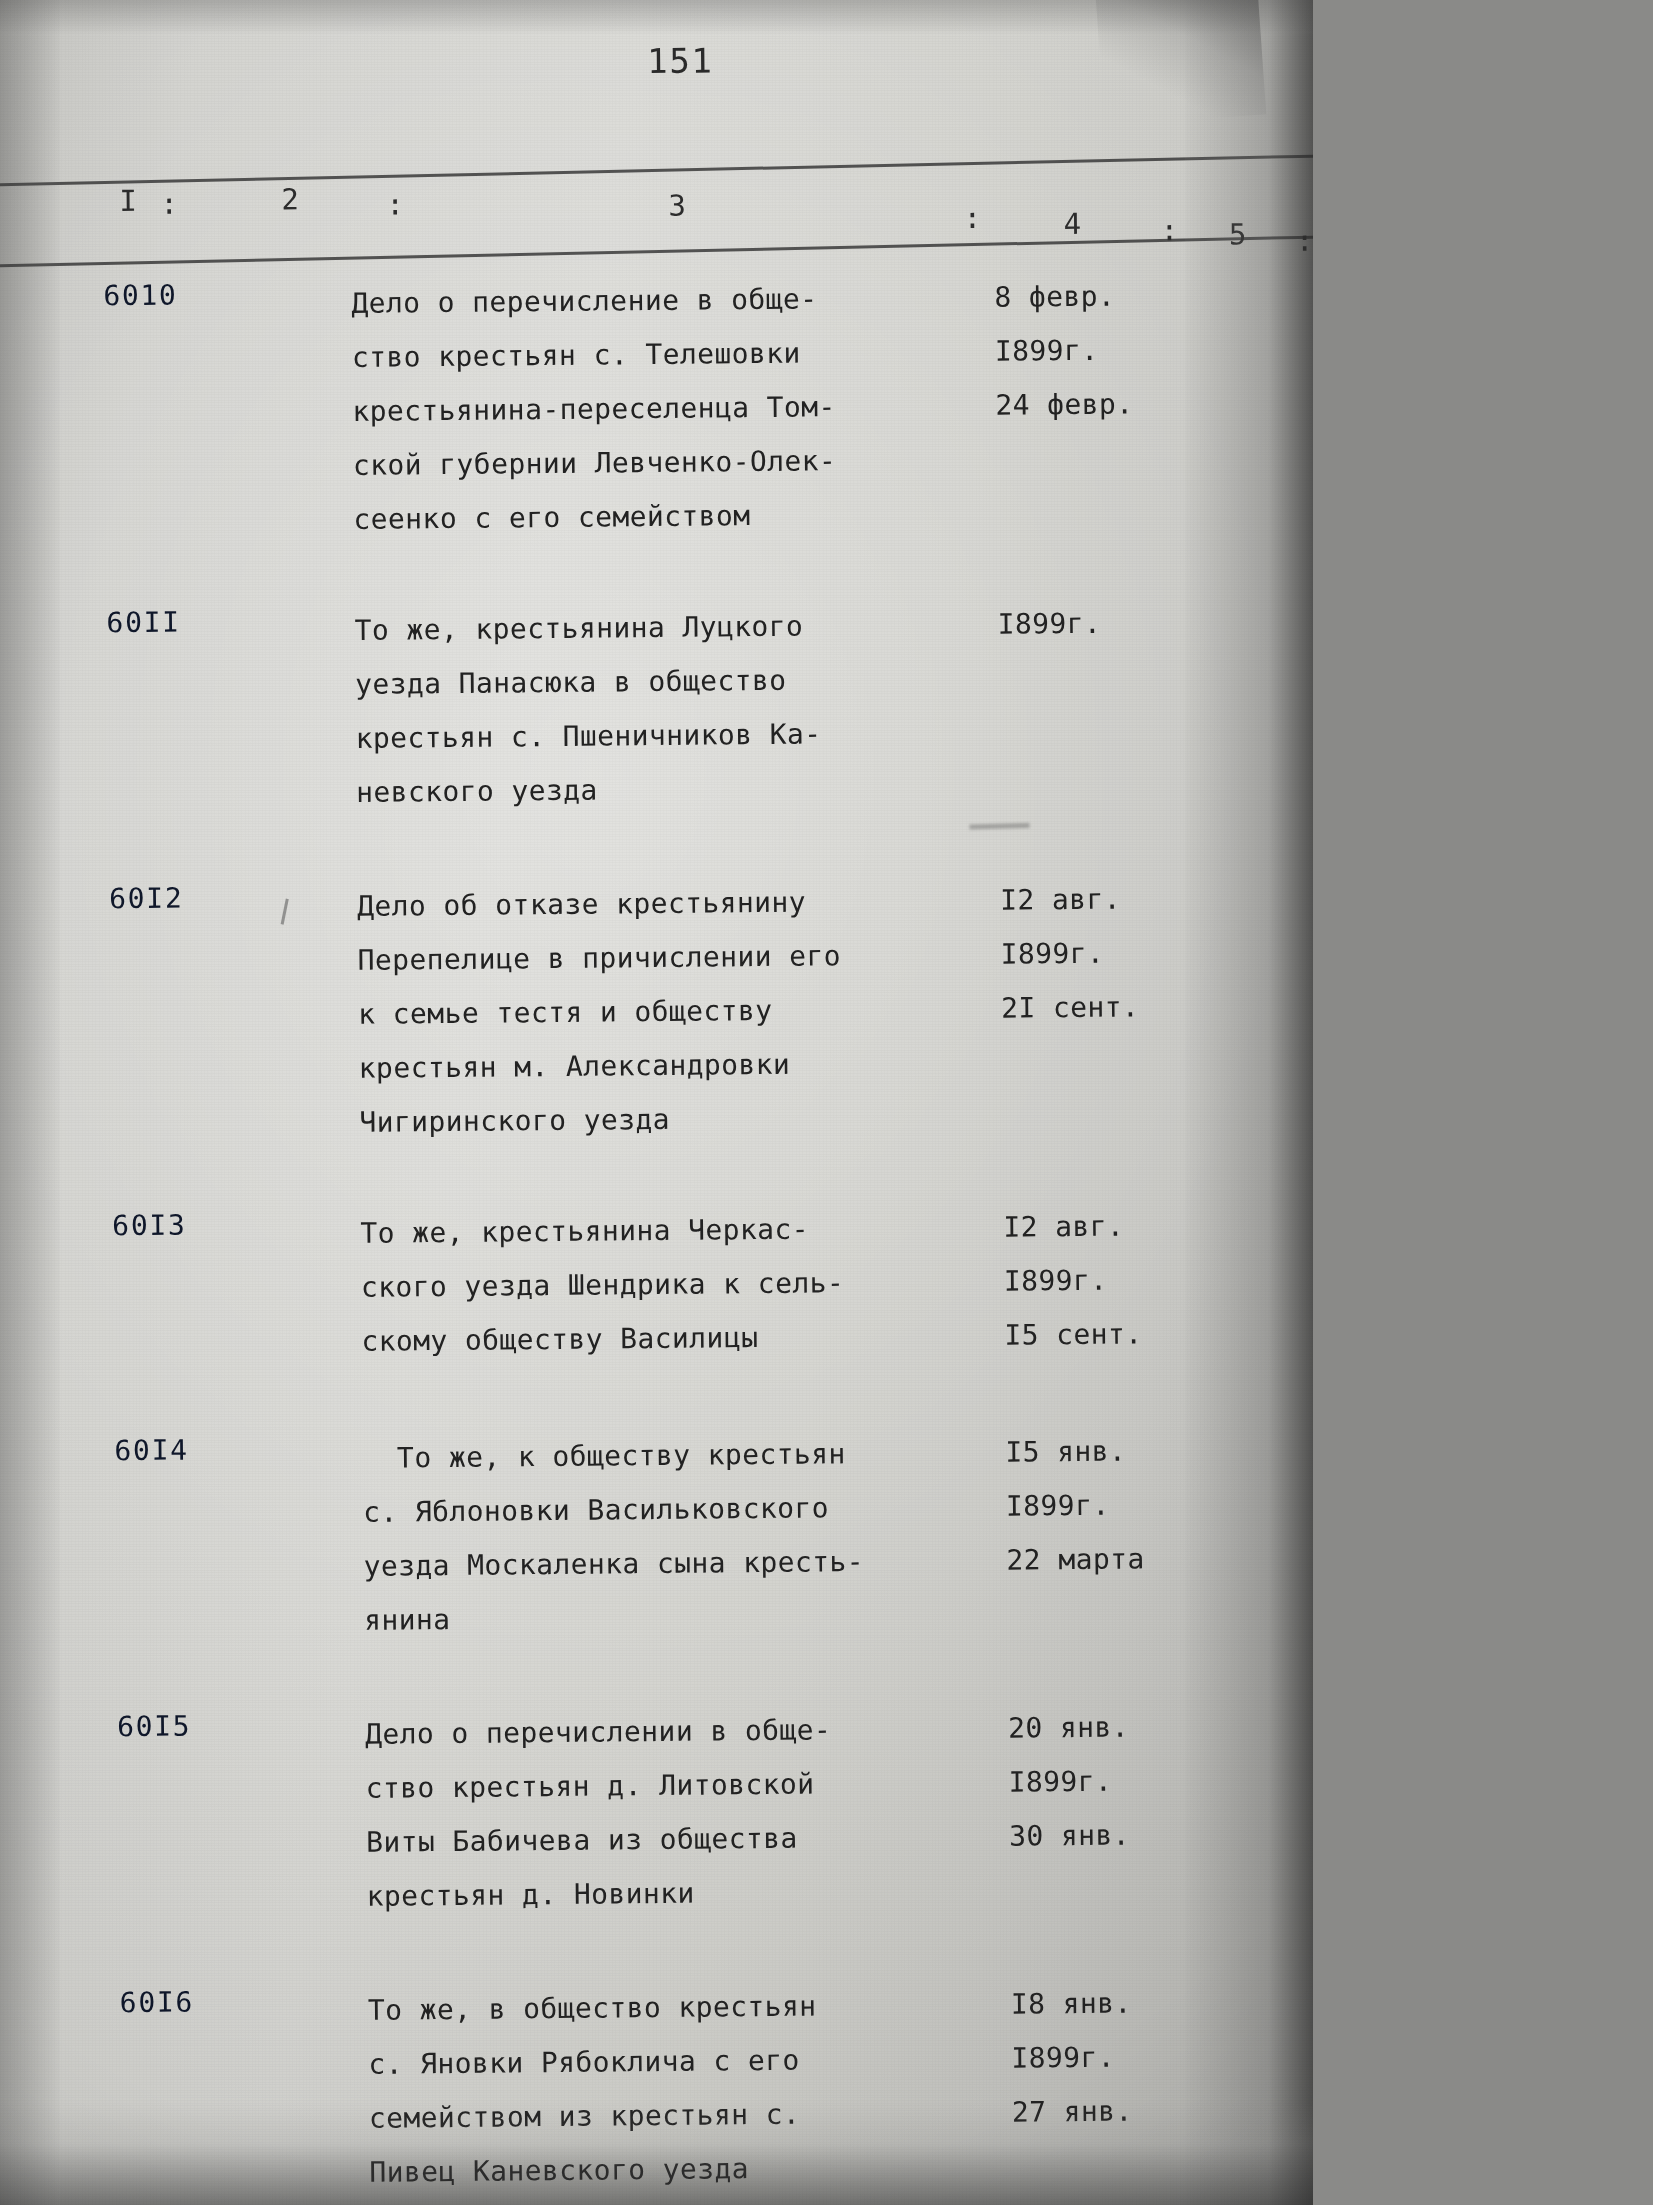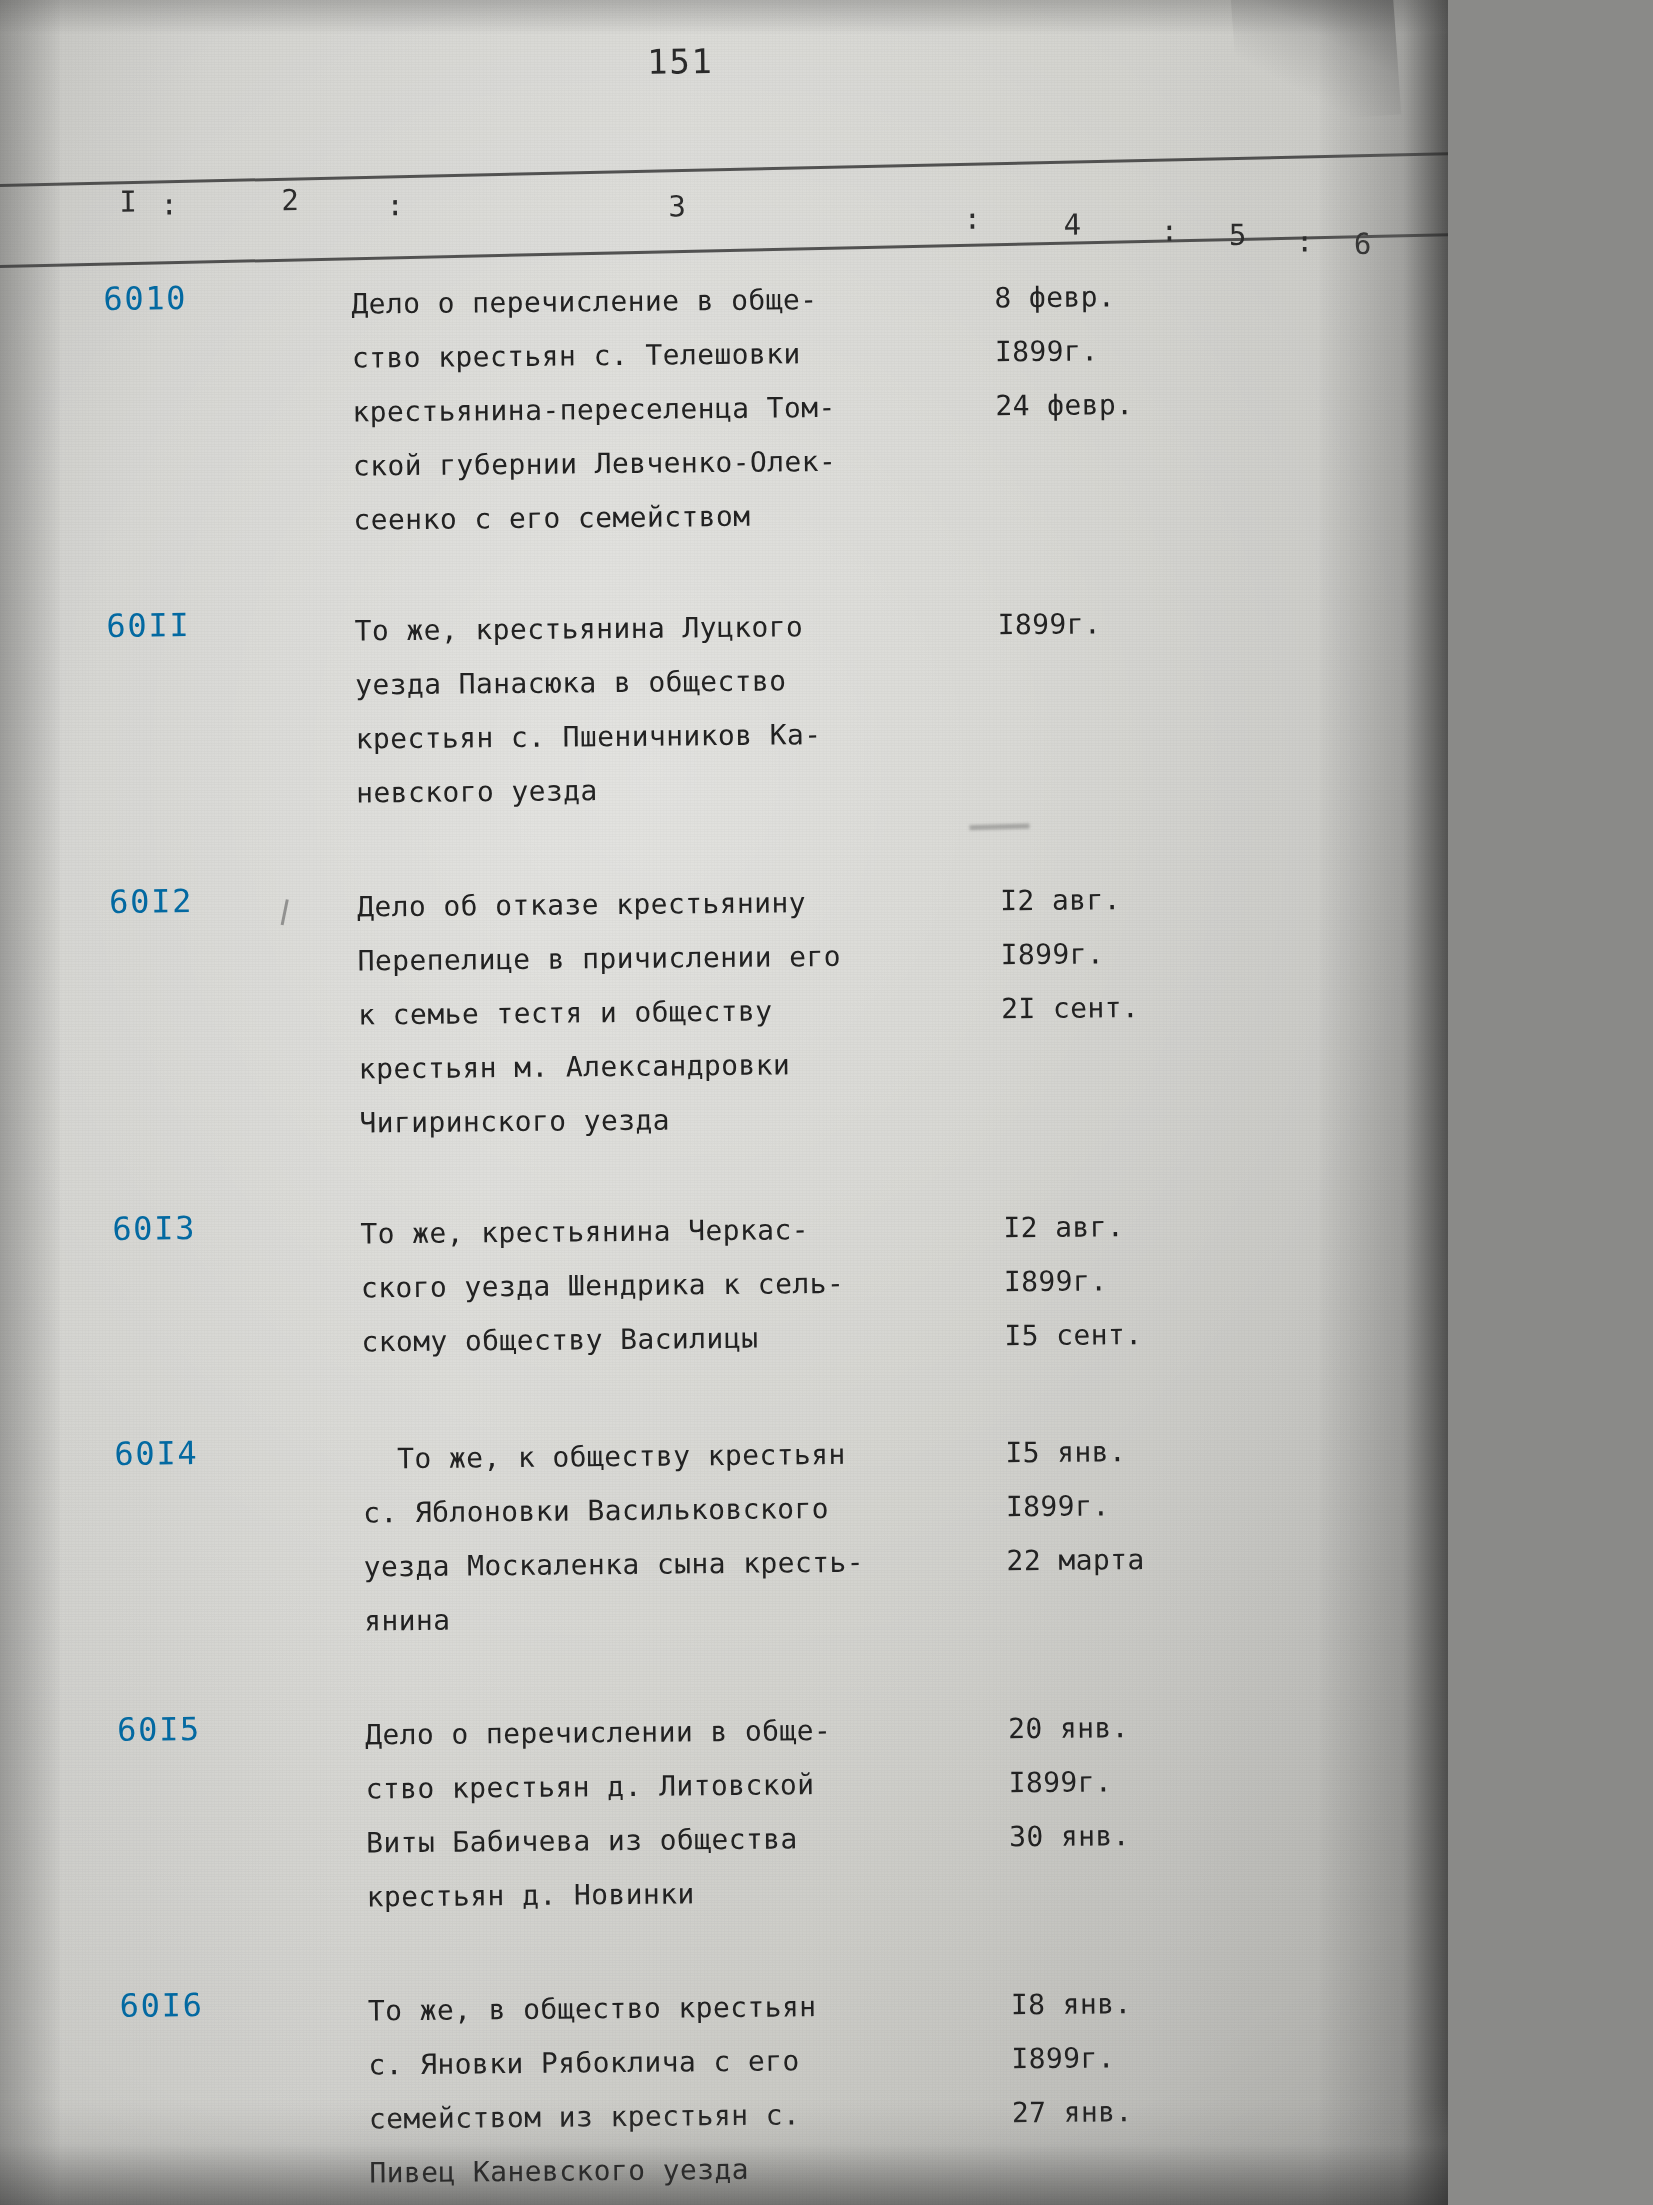--- a/index.html
+++ b/index.html
@@ -2,21 +2,21 @@
 <html style="font-size:13.6px"><head>
 <meta charset="utf-8">
 <style>
   html, body {
     margin: 0;
     padding: 0;
     background: #8a8a88;
   }
   .page {
     position: relative;
-    width: 1448px;
+    width: 1313px;
     height: 2205px;
     overflow: hidden;
     background: #c9c9c5;
     font-family: "DejaVu Sans Mono", monospace;
   }
   
   .paper {
     position: absolute;
     inset: 0;
     background:
@@ -109,22 +109,22 @@
     width: 100%;
   }
   .row {
     position: relative;
     margin-bottom: 29px;
   }
   .code {
     position: absolute;
     left: 109px;
     top: 0;
-    font-size: 32px;
-    color: #0369a1;
+    font-size: 28px;
+    color: #0f172a;
     letter-spacing: 1.7px;
   }
   .desc {
     position: absolute;
     left: 357px;
     top: 0;
     width: 655px;
     font-size: 28px;
     line-height: 54px;
     color: #222222;

